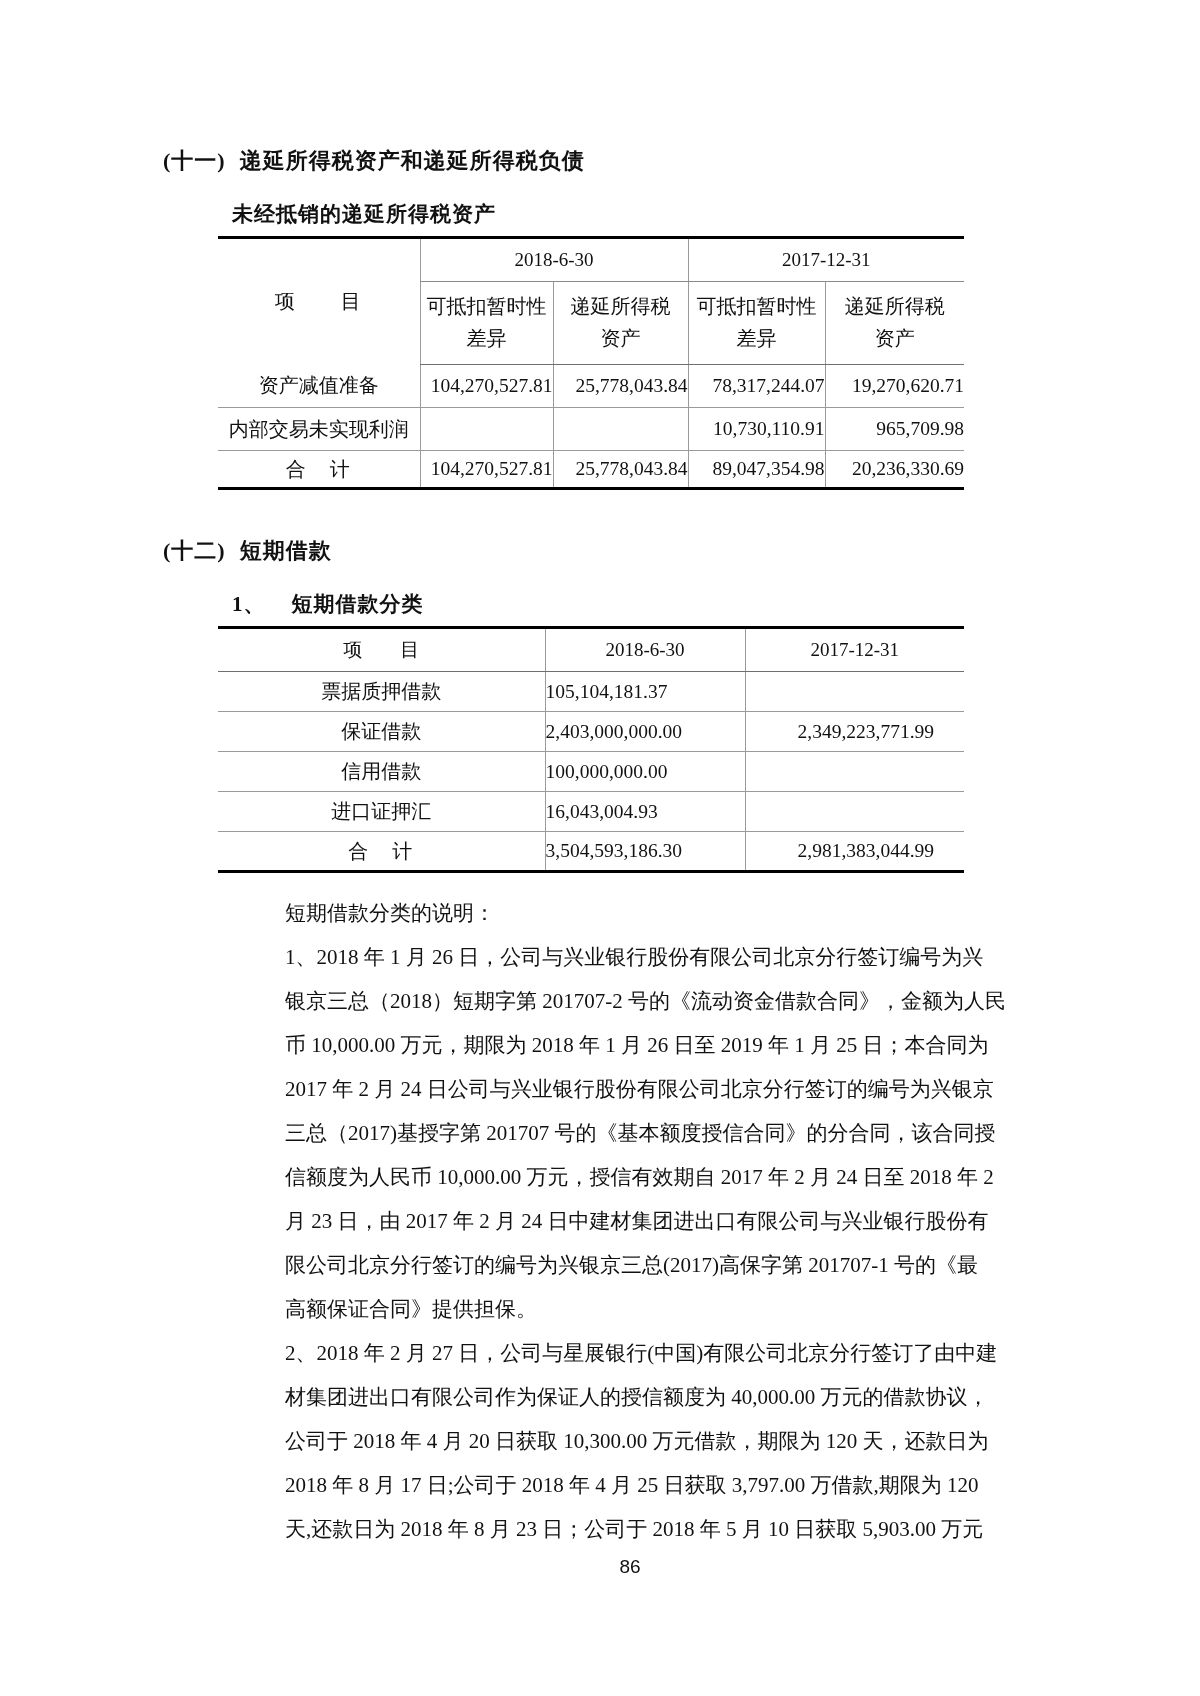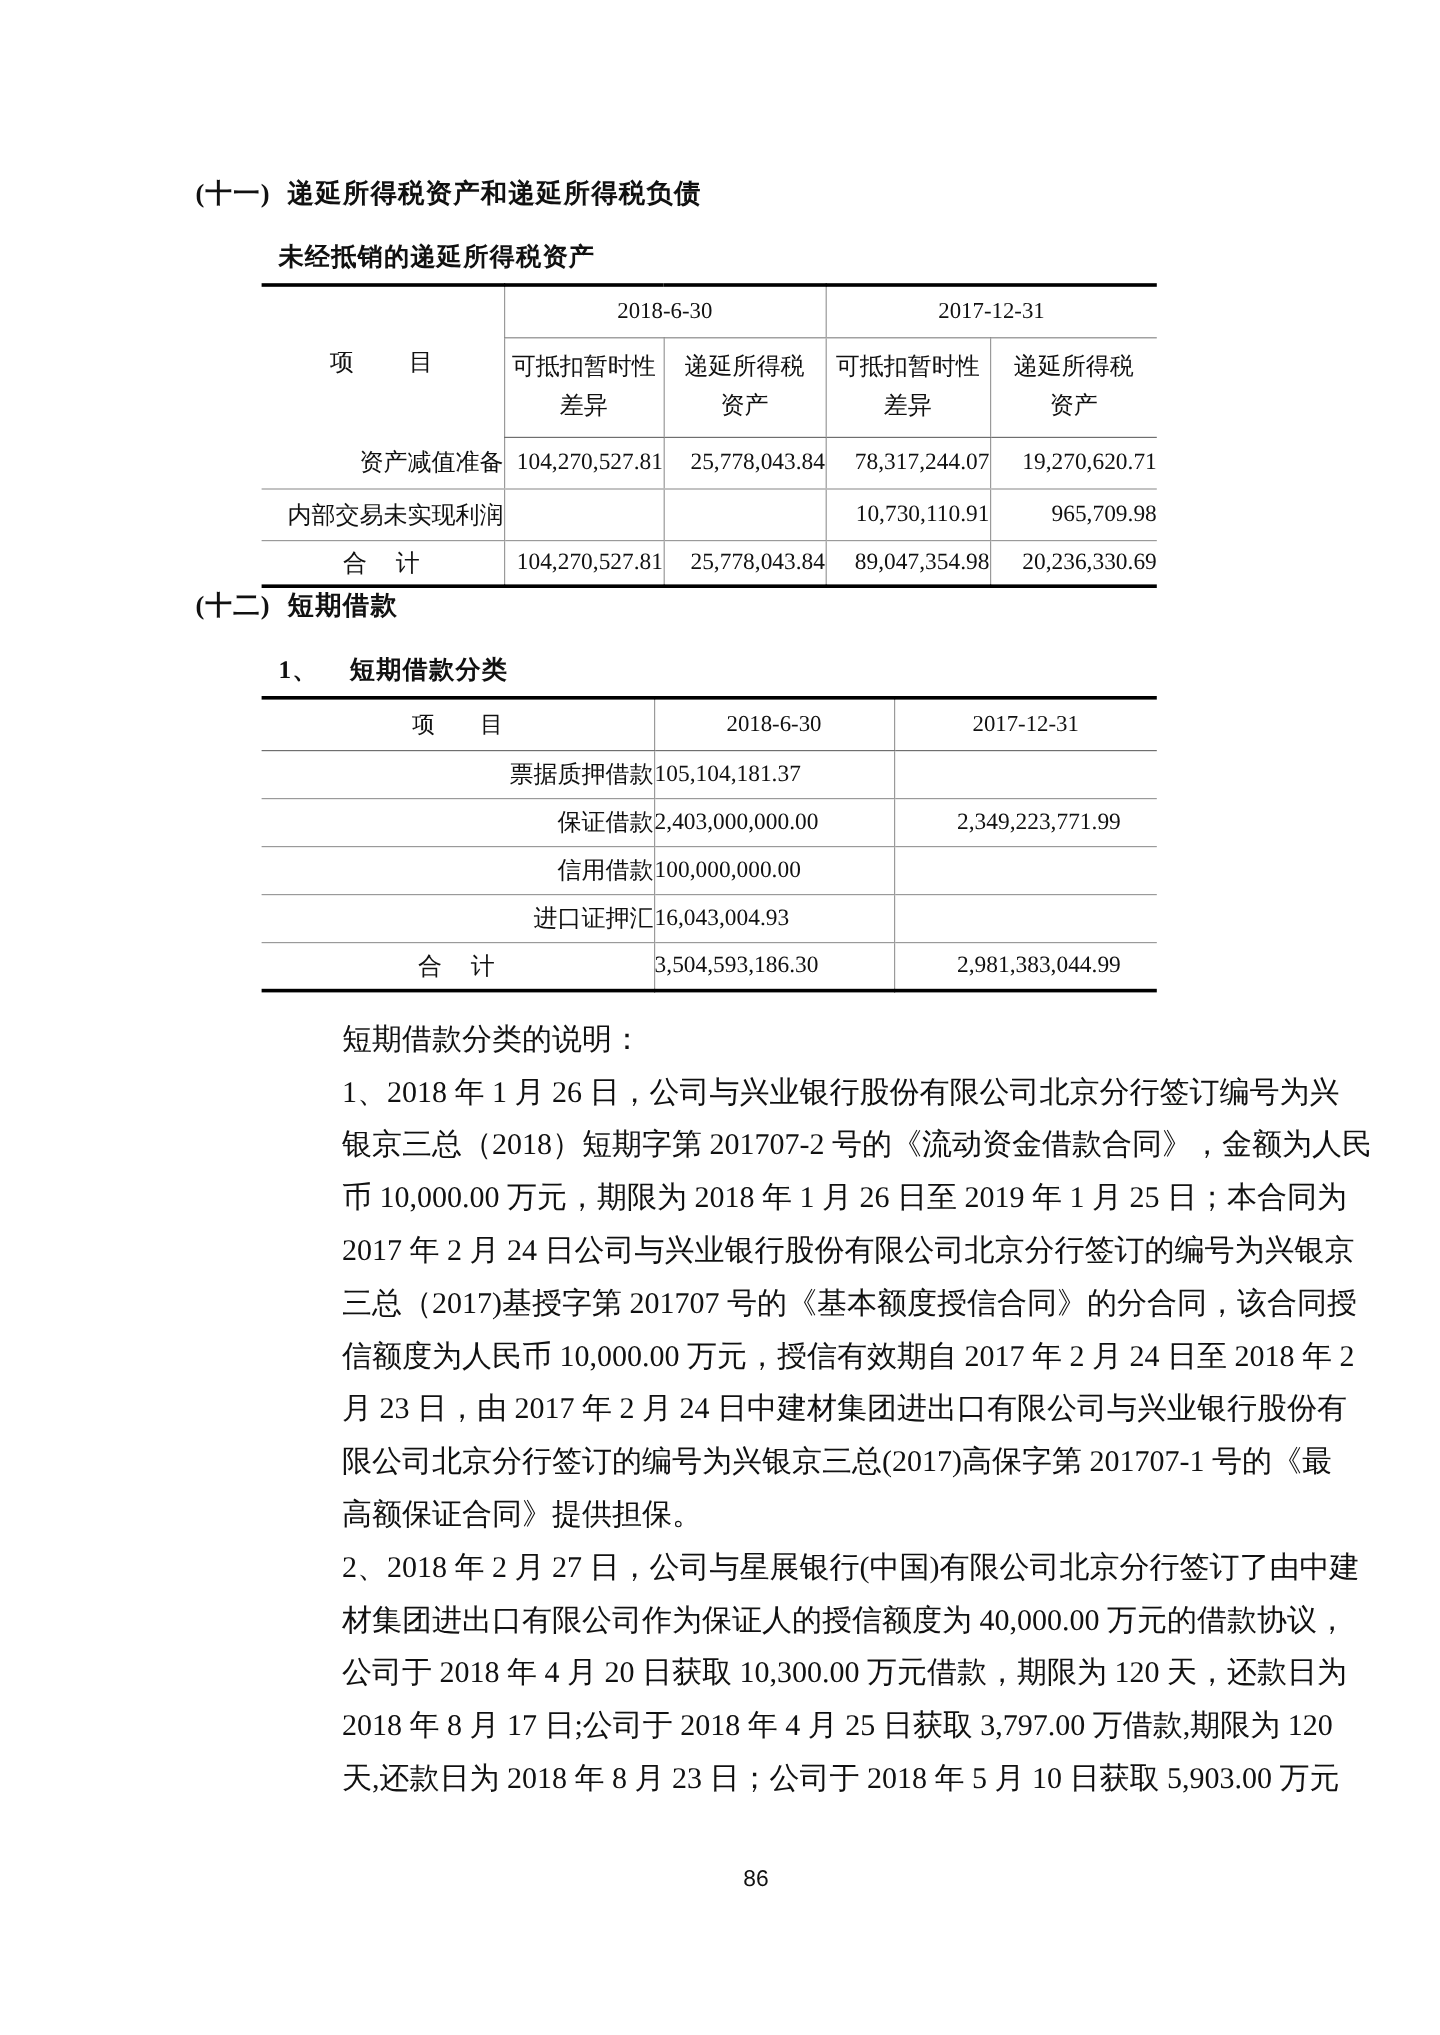--- a/index.html
+++ b/index.html
@@ -55,60 +55,60 @@
   .t1 .v-line { border-left: 1px solid #9a9a9a; }
   .t1 td.item-head {
     text-align: center;
     letter-spacing: 2px;
   }
   .t1-sub td { border-bottom: 1px solid #6f6f6f; }
   .t1-sub .two-line { padding: 8px 0 10px 0; text-align: center; }
   .t1-sub .two-line div { height: 32px; line-height: 32px; text-align: center; }
   .t1-data td { height: 42px; border-bottom: 1px solid #9a9a9a; }
   .t1-total td { height: 36px; }
-  td.lbl { padding-left: 10px; text-align: right; }
+  td.lbl { padding-left: 10px; text-align: center; }
   td.num { padding-right: 12px; text-align: right; font-size: 19.5px; }
   td.ctr { text-align: center; letter-spacing: 2px; }
 
   
   .t2-head td {
     height: 42px;
     text-align: center;
     border-bottom: 1px solid #6f6f6f;
     font-size: 19px;
   }
   .t2 .v-line { border-left: 1px solid #9a9a9a; }
   .t2-data td { height: 39px; border-bottom: 1px solid #9a9a9a; }
   .t2-total td { height: 38px; }
   .t2 td.num1 { padding-right: 12px; text-align: left; font-size: 19.5px; }
   .t2 td.num2 { padding-right: 30px; text-align: right; font-size: 19.5px; }
 
   
   .notes {
     margin: 18px 0 0 285px;
     width: 706px;
-    font-size: 25px;
+    font-size: 21px;
   }
   .notes .nline {
     height: 44px;
     line-height: 44px;
     white-space: nowrap;
   }
 
   .page-number {
     position: absolute;
     left: 0;
     top: 1556px;
     width: 1260px;
     text-align: center;
     font-size: 19px;
     font-family: "Liberation Sans", "DejaVu Sans", sans-serif;
   }
 
-  .gap-sec { }
+  .gap-sec { margin-top: 46px; }
 </style>
 </head>
 <body>
 
 <div class="page">
 
   <div class="sec-heading">
     <span>(十一)</span>
     <span>递延所得税资产和递延所得税负债</span>
   </div>

